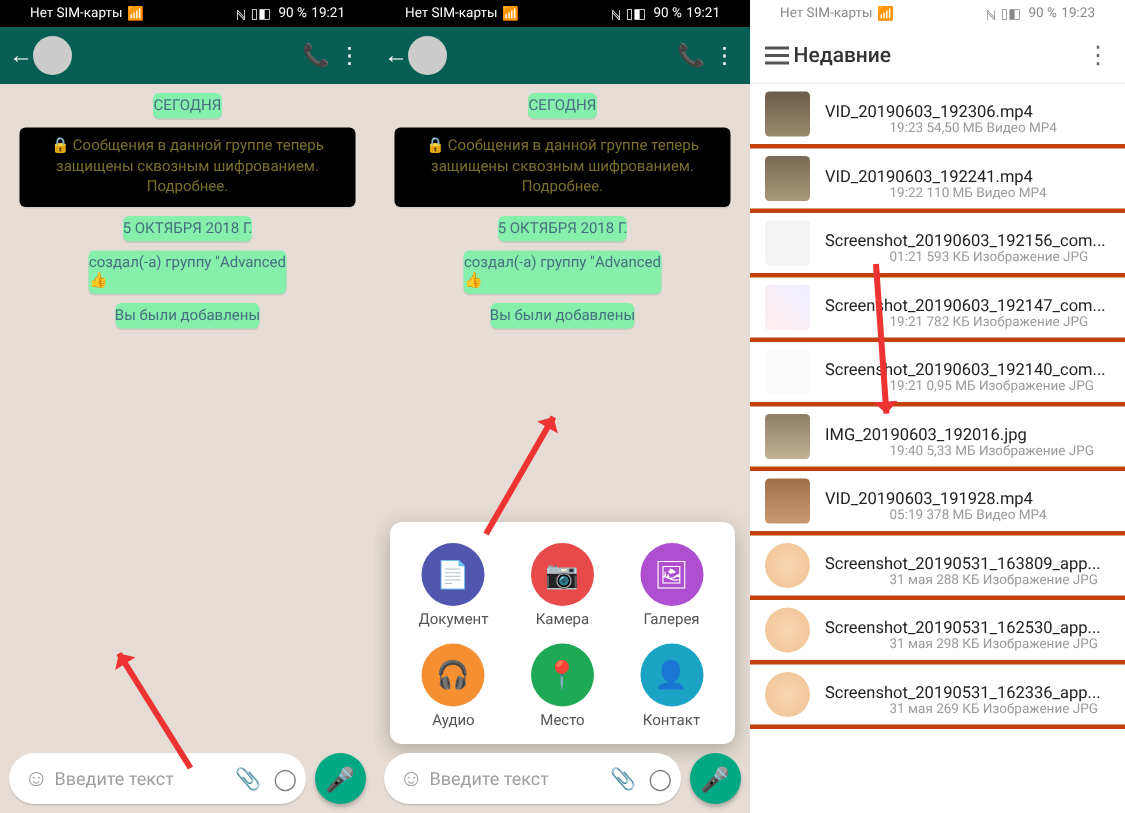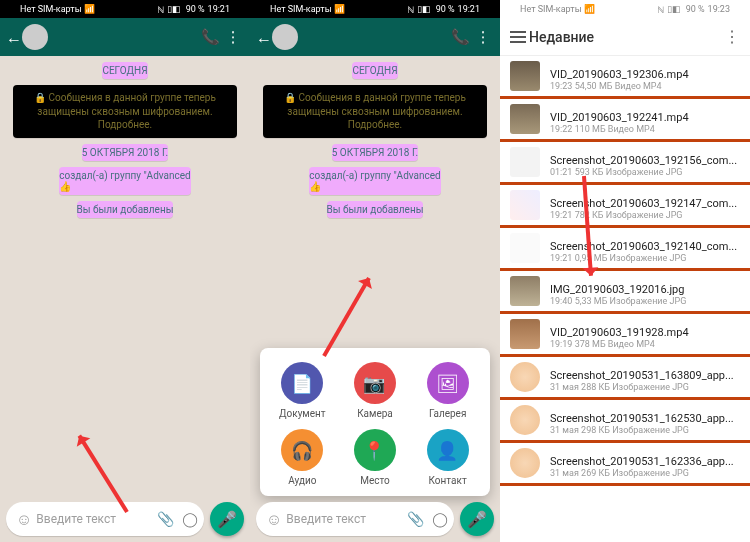--- a/index.html
+++ b/index.html
@@ -14,21 +14,21 @@
 
   
   .chat-bg { flex: 1; background: #e5ddd5; position: relative; display: flex; flex-direction: column; }
   .wa-header { height: 38px; background: #075E54; display: flex; align-items: center; padding: 0 6px; color: #fff; }
   .wa-header .back { width: 14px; }
   .wa-header .avatar-circle { width: 26px; height: 26px; border-radius: 50%; background: #ccc; margin: 0 6px 0 2px; }
   .wa-header .spacer { flex: 1; }
   .wa-header .icon { width: 22px; text-align: center; font-size: 15px; }
 
   .chat-body { flex: 1; padding: 6px 8px 0 8px; display: flex; flex-direction: column; align-items: center; gap: 6px; font-size: 10px; }
-  .pill { background: #f0abfc; color: #46707f; padding: 3px 0; border-radius: 4px; box-shadow: 0 1px 0 rgba(0,0,0,0.1); }
+  .pill { background: #86efac; color: #46707f; padding: 3px 0; border-radius: 4px; box-shadow: 0 1px 0 rgba(0,0,0,0.1); }
   .notice { background: #000000; color: #7a6f2d; padding: 6px 8px; border-radius: 4px; text-align: center; line-height: 1.35; width: 96%; box-shadow: 0 1px 0 rgba(0,0,0,0.08); }
   .notice .lock { margin-right: 2px; }
 
   .input-bar { position: absolute; bottom: 6px; left: 6px; right: 6px; display: flex; align-items: center; gap: 6px; }
   .input-field { flex: 1; background: #fff; border-radius: 20px; height: 34px; display: flex; align-items: center; padding: 0 6px; color: #9e9e9e; font-size: 12px; box-shadow: 0 1px 1px rgba(0,0,0,0.15); }
   .input-field .smile { margin: 0 4px; font-size: 16px; color: #9e9e9e; }
   .input-field .txt { flex: 1; }
   .input-field .end { display: flex; gap: 8px; font-size: 14px; color: #7a7a7a; }
   .mic-btn { width: 34px; height: 34px; border-radius: 50%; background: #00a884; display: flex; align-items: center; justify-content: center; color: #fff; box-shadow: 0 2px 3px rgba(0,0,0,0.25); }
 
@@ -49,21 +49,21 @@
 
   
   .file-header { height: 38px; display: flex; align-items: center; padding: 0 10px; gap: 3px; color: #333; border-bottom: 1px solid #eee; }
   .file-header .title { flex: 1; font-size: 14px; font-weight: 500; }
   .file-header .menu { font-size: 16px; color: #666; }
   .file-list { flex: 1; overflow: hidden; }
   .file-row { display: flex; align-items: flex-end; padding: 5px 10px; gap: 10px; border-bottom: 3px solid #c2410c; }
   .thumb { width: 30px; height: 30px; border-radius: 3px; background: #ddd; flex-shrink: 0; }
   .file-info { flex: 1; min-width: 0; }
   .file-name { font-size: 11px; color: #222; white-space: nowrap; overflow: hidden; text-overflow: ellipsis; }
-  .file-meta { font-size: 9px; color: #9a9a9a; }
+  .file-meta { font-size: 9px; color: #9a9a9a; margin-left: 43px; }
 
   .thumb.v1 { background: linear-gradient(#6a5c4a,#9a8a6e); }
   .thumb.v2 { background: linear-gradient(#7a6a55,#a8987a); }
   .thumb.s1 { background: #f3f3f3; }
   .thumb.s2 { background: linear-gradient(45deg,#fee,#eef); }
   .thumb.s3 { background: #fafafa; }
   .thumb.i1 { background: linear-gradient(#8e7e66,#beb296); }
   .thumb.i2 { background: linear-gradient(#9a9078,#c5b9a0); }
   .thumb.v3 { background: linear-gradient(#a0704a,#c89a72); }
   .thumb.e1, .thumb.e2, .thumb.e3 { background: radial-gradient(circle,#f8d7b5,#f0c090); border-radius: 50%; }
@@ -248,21 +248,21 @@
         <div class="thumb i1"></div>
         <div class="file-info">
           <div class="file-name">IMG_20190603_192016.jpg</div>
           <div class="file-meta">19:40  5,33 МБ  Изображение JPG</div>
         </div>
       </div>
       <div class="file-row">
         <div class="thumb v3"></div>
         <div class="file-info">
           <div class="file-name">VID_20190603_191928.mp4</div>
-          <div class="file-meta">19:19  378 МБ  Видео MP4</div>
+          <div class="file-meta">05:19  378 МБ  Видео MP4</div>
         </div>
       </div>
       <div class="file-row">
         <div class="thumb e1"></div>
         <div class="file-info">
           <div class="file-name">Screenshot_20190531_163809_app...</div>
           <div class="file-meta">31 мая  288 КБ  Изображение JPG</div>
         </div>
       </div>
       <div class="file-row">

